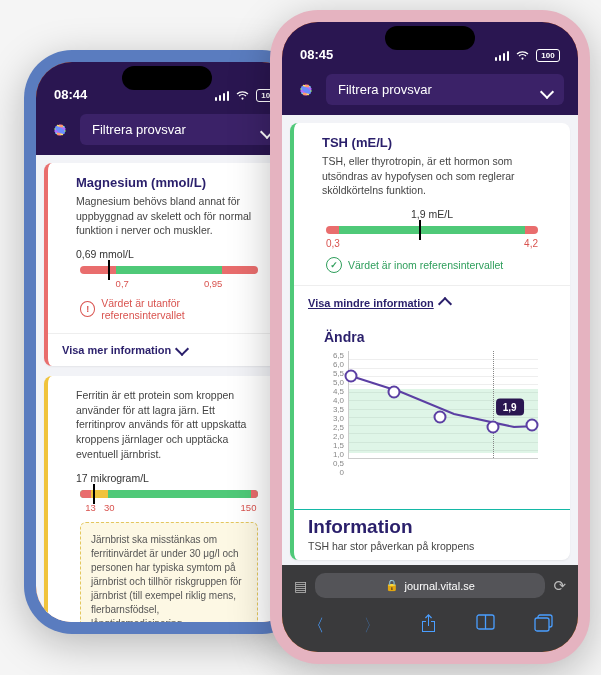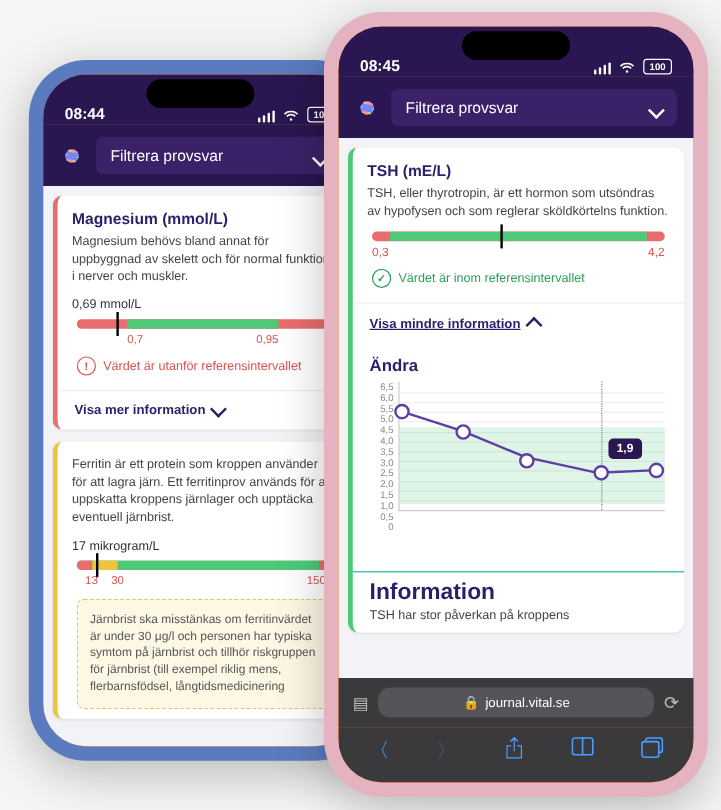--- a/index.html
+++ b/index.html
@@ -2,33 +2,33 @@
 <html><head>
 <meta charset="utf-8">
 <style>
   body{margin:0;font-family:-apple-system,Helvetica,Arial,sans-serif;background:#f5f5f5;width:601px;height:675px;overflow:hidden;position:relative}
   .phone{position:absolute;border-radius:48px;padding:12px;box-shadow:0 10px 40px rgba(0,0,0,.25)}
   .phone.left{left:24px;top:50px;width:262px;height:560px;background:#5a7cbf;z-index:1}
   .phone.right{left:270px;top:10px;width:296px;height:630px;background:#e5b3c0;z-index:2}
   .notch{position:absolute;top:16px;left:50%;transform:translateX(-50%);width:90px;height:24px;background:#000;border-radius:14px;z-index:10}
   .screen{width:100%;height:100%;border-radius:36px;background:#f97316;overflow:hidden;position:relative;display:flex;flex-direction:column}
   .status{height:40px;background:#2a1651;display:flex;justify-content:space-between;align-items:flex-end;padding:0 18px 2px;color:#fff;font-size:13px;font-weight:600}
-  .sicons{display:flex;gap:7px;align-items:flex-end}
+  .sicons{display:flex;gap:7px;align-items:center}
   .batt{border:1.2px solid #fff;border-radius:3px;width:22px;height:11px;display:flex;align-items:center;justify-content:center;font-size:8px;font-weight:700}
   .bars{display:flex;gap:1.5px;align-items:flex-end}
   .bars span{width:2.5px;background:#fff;border-radius:1px}
   .header{background:#2a1651;display:flex;align-items:center;padding:10px 14px;gap:10px}
   .logo{width:20px;height:20px;position:relative}
   .logo svg{width:100%;height:100%}
   .filter{flex:1;background:#3b2268;border-radius:6px;padding:8px 12px;display:flex;justify-content:space-between;align-items:flex-end;color:#fff;font-size:13px}
   .content{flex:1;overflow:hidden;background:#f2f3f7;padding:8px}
   .card{background:#fff;border-radius:8px;border-left:4px solid #4fc978;margin-bottom:10px;box-shadow:0 1px 2px rgba(0,0,0,.06)}
   .card.red{border-left-color:#e96d6d}
   .card.yellow{border-left-color:#f0c33c}
-  .cbody{padding:12px 12px 8px}
+  .cbody{padding:12px 28px 8px}
   .ctitle{font-weight:700;color:#2a1f6b;font-size:13px;margin-bottom:4px}
   .cdesc{font-size:10.5px;color:#444;line-height:1.4;margin-bottom:10px}
   .valrow{font-size:10.5px;color:#333;margin-bottom:4px}
   .bar{position:relative;height:8px;border-radius:4px;margin:6px 4px 4px;background:#e96d6d;overflow:hidden}
   .barg{position:absolute;top:0;height:100%;background:#4fc978}
   .bary{position:absolute;top:0;height:100%;background:#f0c33c}
   .marker{position:absolute;width:2px;height:20px;background:#000;top:-6px}
   .barwrap{position:relative;margin-bottom:4px}
   .limits{display:flex;justify-content:space-between;font-size:10px;color:#d9534f;padding:0 4px}
   .status-msg{display:flex;align-items:center;gap:6px;font-size:10.5px;margin:8px 4px 4px}
@@ -187,20 +187,21 @@
       <div class="filter">
         <span>Filtrera provsvar</span>
         <span class="chev"></span>
       </div>
     </div>
     <div class="content">
       <div class="card">
         <div class="cbody">
           <div class="ctitle">TSH (mE/L)</div>
           <div class="cdesc">TSH, eller thyrotropin, är ett hormon som utsöndras av hypofysen och som reglerar sköldkörtelns funktion.</div>
+          <div style="text-align:center;font-size:10.5px;color:#333;margin-bottom:4px">1,9 mE/L</div>
           <div class="barwrap">
             <div class="bar">
                 <div class="barg" style="left:6%;right:6%"></div>
               </div>
             <div class="marker" style="left:44%"></div>
           </div>
           <div class="limits">
               <span>0,3</span>
               <span>4,2</span>
             </div>

